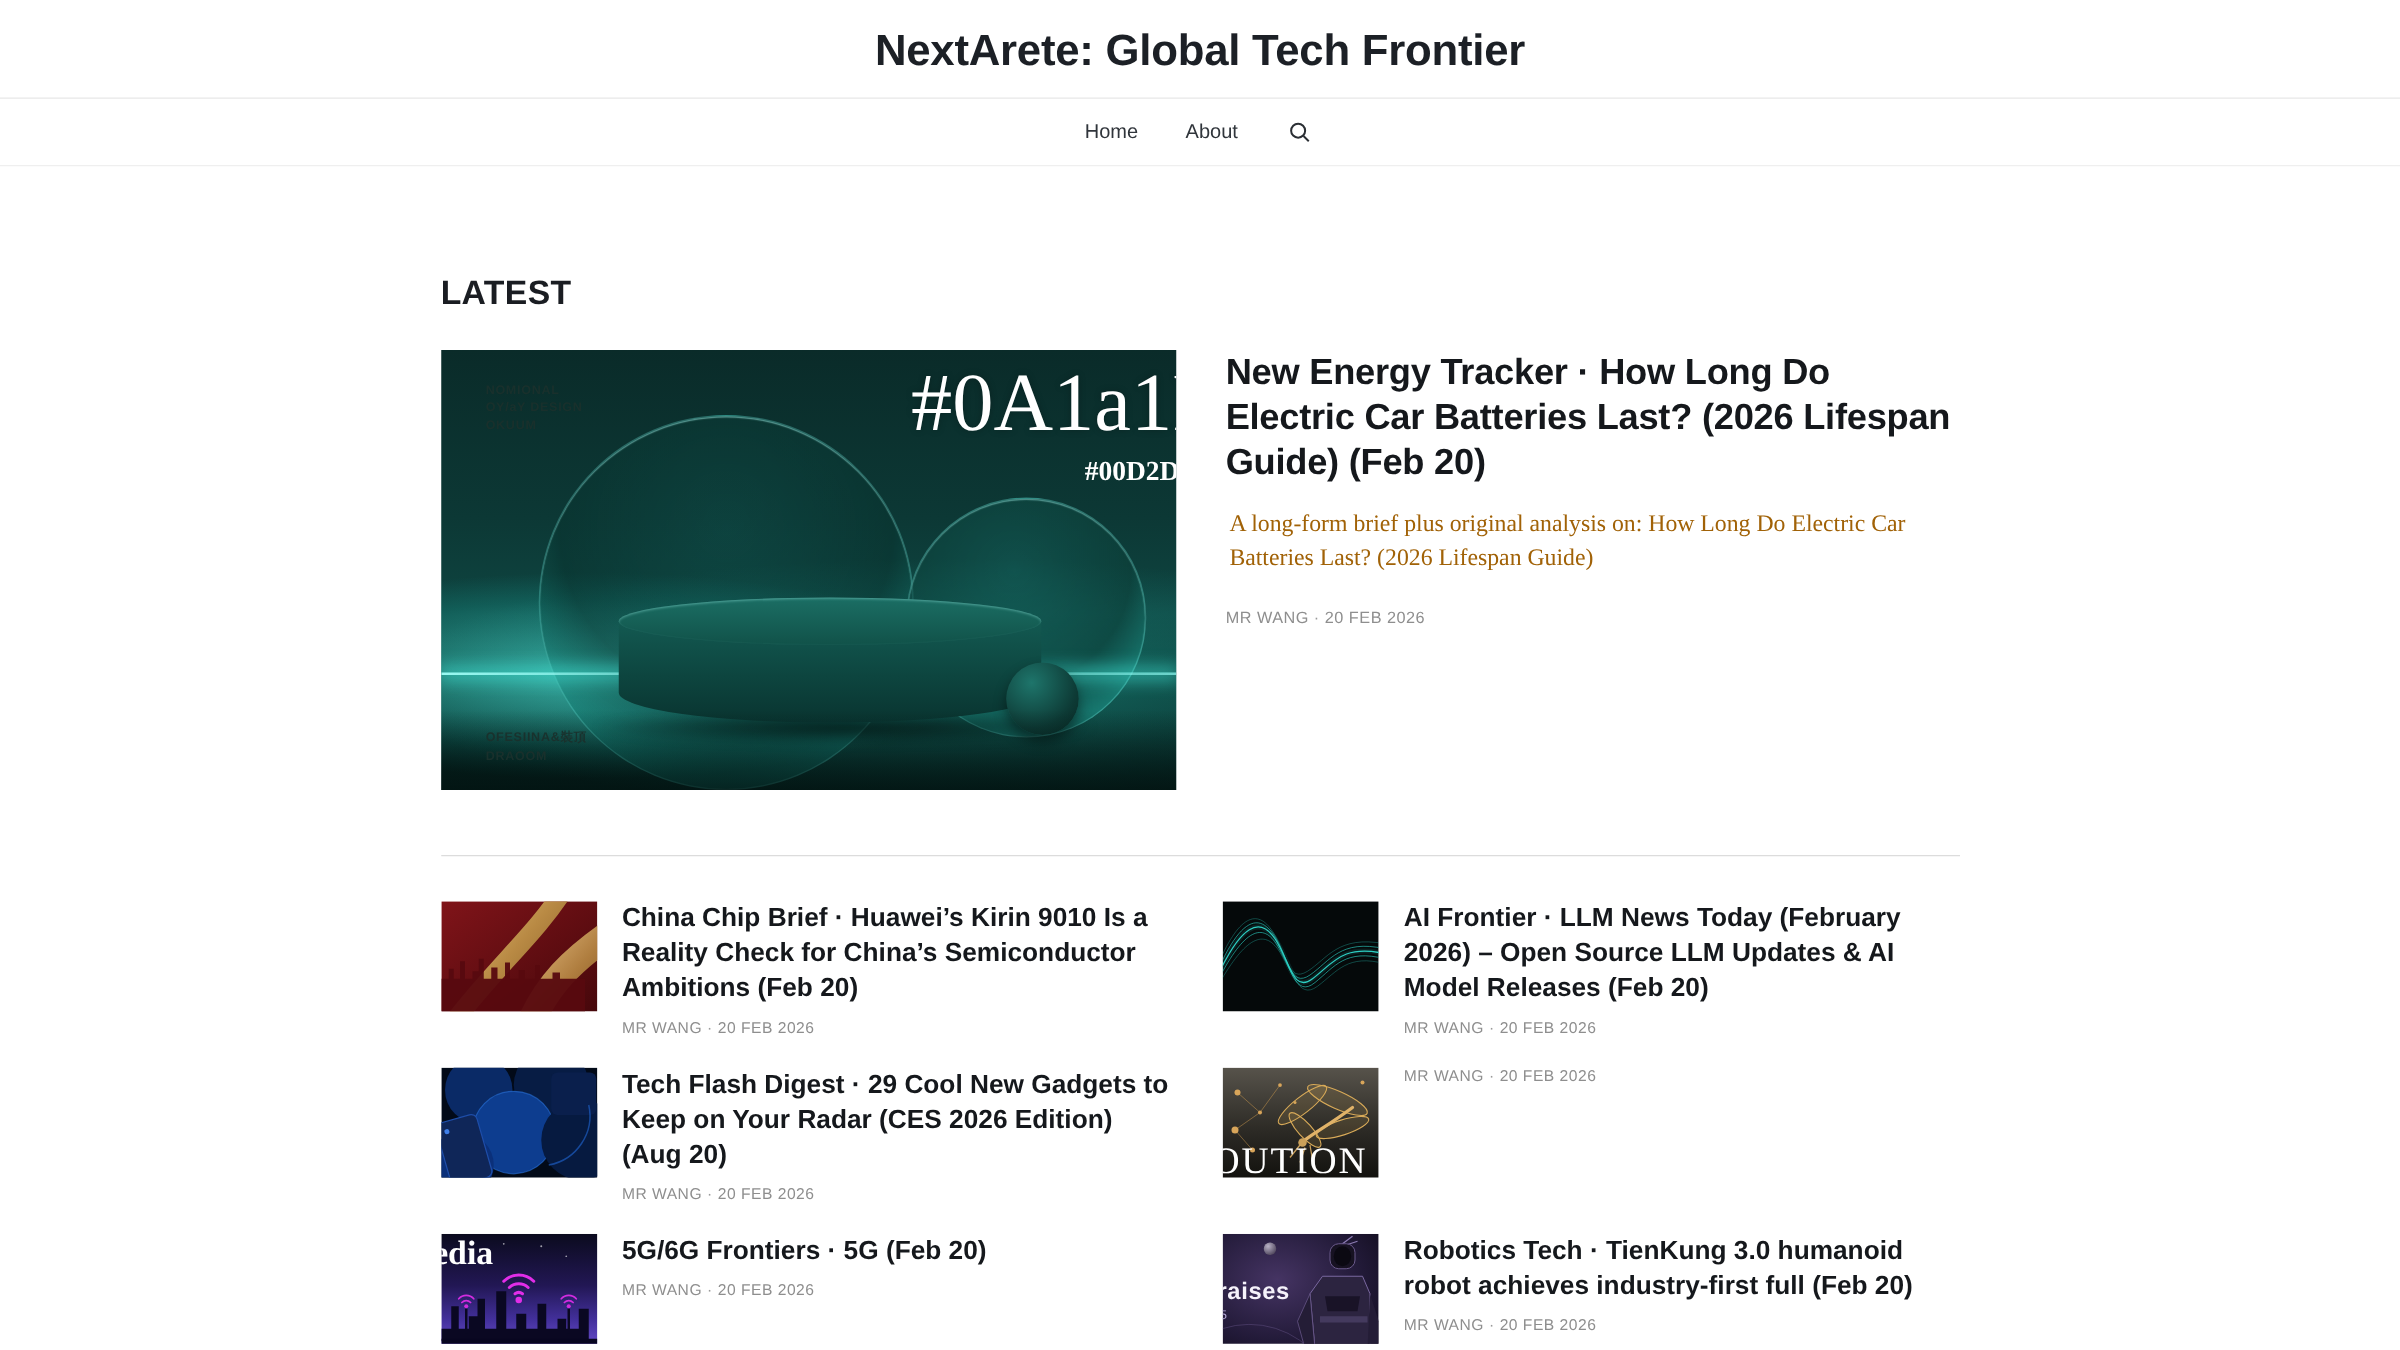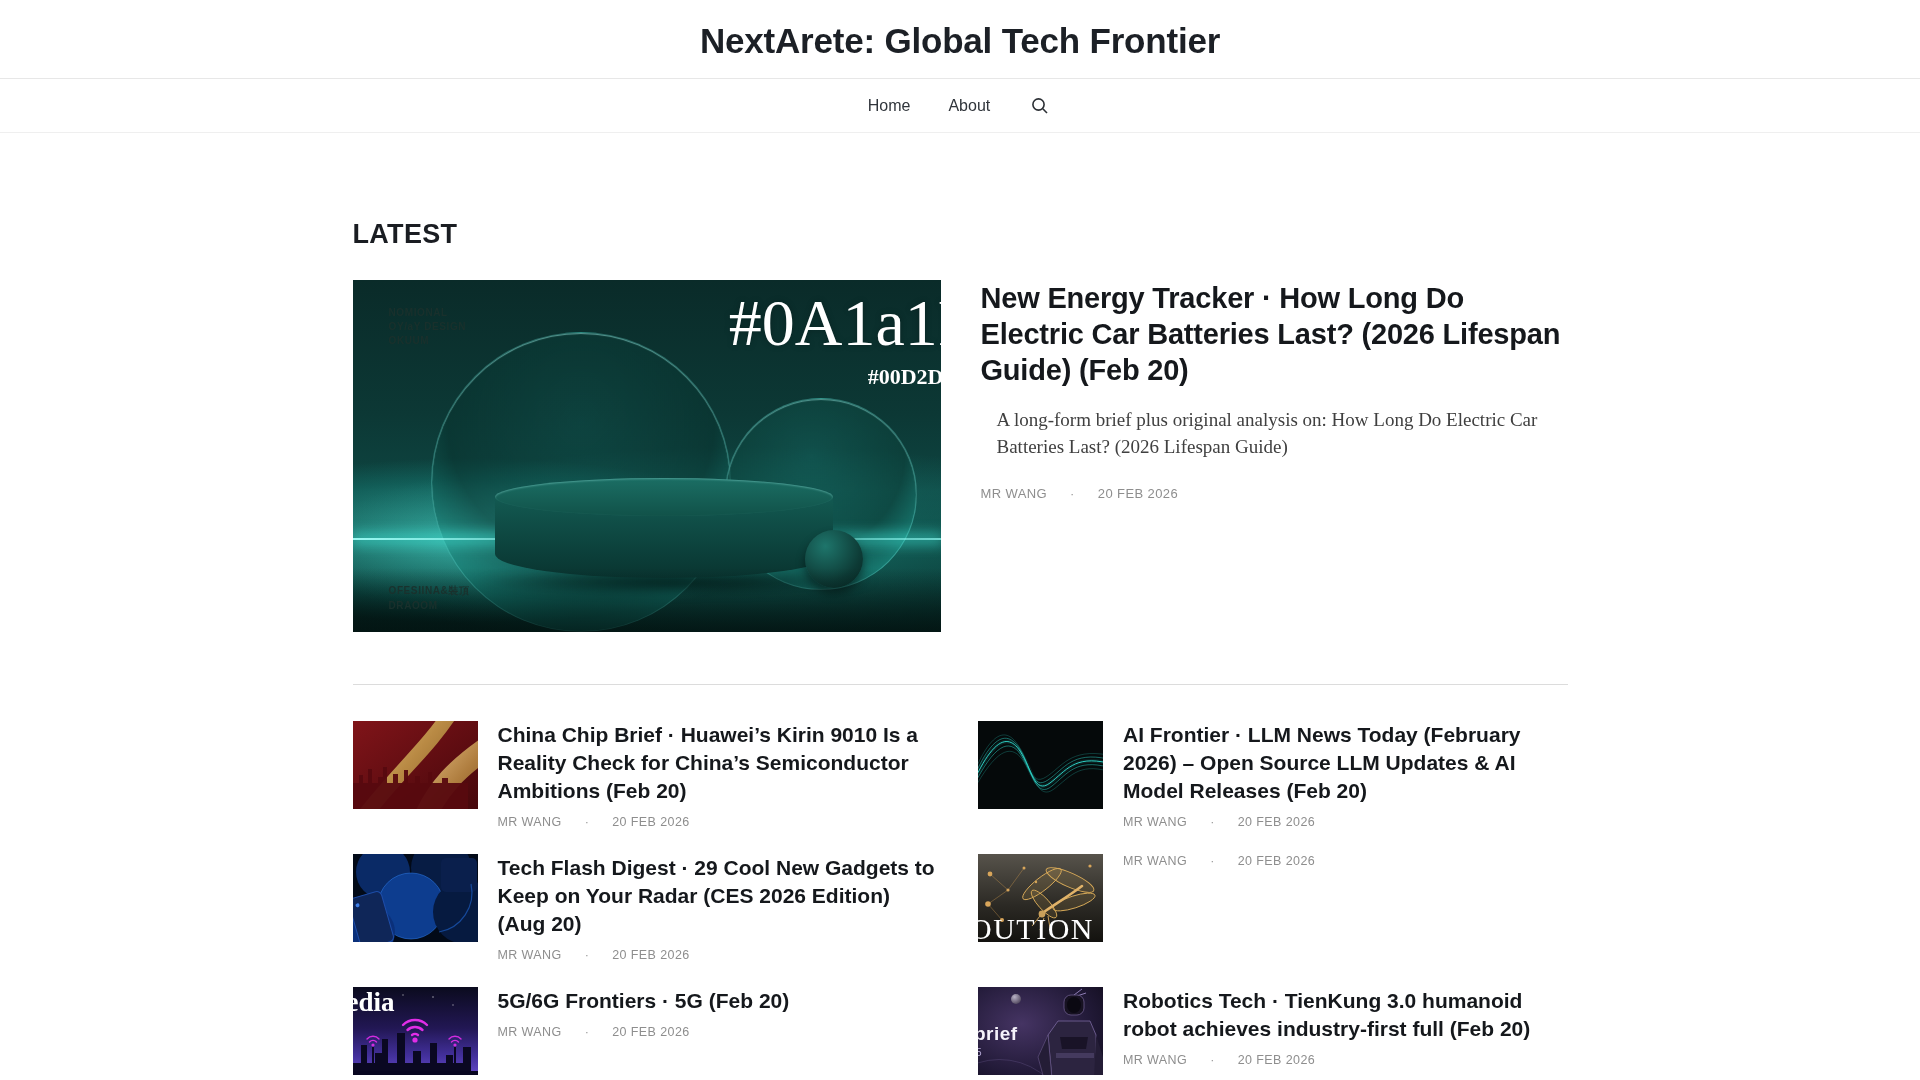--- a/index.html
+++ b/index.html
@@ -101,24 +101,24 @@
     font-family:"Liberation Serif", serif; color:#ffffff; white-space:nowrap;
     right:-14px; top:84px; font-size:22px; font-weight:700;
   }
 
   .featured-text { flex:1; padding-top:0; }
   .featured-title {
     margin:0 0 18px; font-size:29px; line-height:36px; font-weight:700;
     color:#15181c; letter-spacing:-0.2px;
   }
   .featured-excerpt {
-    margin:0 16px 26px; font-family:"Liberation Serif", serif;
-    font-size:19px; line-height:27px; color:#404040;
-  }
-  .meta { display:flex; align-items:center; gap:23px;
+    margin:0 3px 26px; font-family:"Liberation Serif", serif;
+    font-size:19px; line-height:27px; color:#a16207;
+  }
+  .meta { display:flex; align-items:center; gap:4px;
     font-size:13px; color:#8e8e8e; letter-spacing:0.4px; }
   .meta a { color:#8e8e8e; }
   .meta .dot { color:#9a9a9a; }
 
   .divider { border:0; border-top:1px solid #dcdcdc; margin:0 0 36px; }
 
   
   .grid { display:grid; grid-template-columns:1fr 1fr; column-gap:36px; row-gap:25px; }
   .card { display:flex; gap:20px; align-items:flex-start; }
   .thumb { position:relative; width:125px; height:88px; flex-shrink:0; overflow:hidden; display:block; }
@@ -390,21 +390,21 @@
             <line x1="99" y1="9" x2="108" y2="6" stroke="#8d7cb4" stroke-width="1"></line>
             <rect x="86" y="8" width="20" height="20" rx="7" fill="#171222" stroke="#6b5a8c" stroke-width="0.8"></rect>
             <ellipse cx="96" cy="18" rx="7" ry="8" fill="#0b0912"></ellipse>
             <path d="M80,34 L112,34 L118,48 L118,92 L74,92 L70,48 Z" fill="#2c2440" stroke="#7a68a0" stroke-width="0.8"></path>
             <path d="M82,50 L110,50 L108,62 L84,62 Z" fill="#191327"></path>
             <rect x="78" y="66" width="38" height="5" fill="#443a5e"></rect>
             <path d="M70,48 L60,70 L66,92 L74,92 Z" fill="#241d36" stroke="#6b5a8c" stroke-width="0.6"></path>
             <path d="M118,48 L125,70 L125,92 L116,92 Z" fill="#241d36"></path>
           </g>
         </svg>
-        <span class="ov-enkung">brief</span>
+        <span class="ov-enkung">raises</span>
         <span class="ov-enkung-sub">5</span>
       </a>
       <div class="ctext">
         <h3>Robotics Tech · TienKung 3.0 humanoid robot achieves industry-first full (Feb 20)</h3>
         <div class="meta">
           <a>MR WANG</a>
           <span class="dot">·</span>
           <time>20 FEB 2026</time>
         </div>
       </div>

